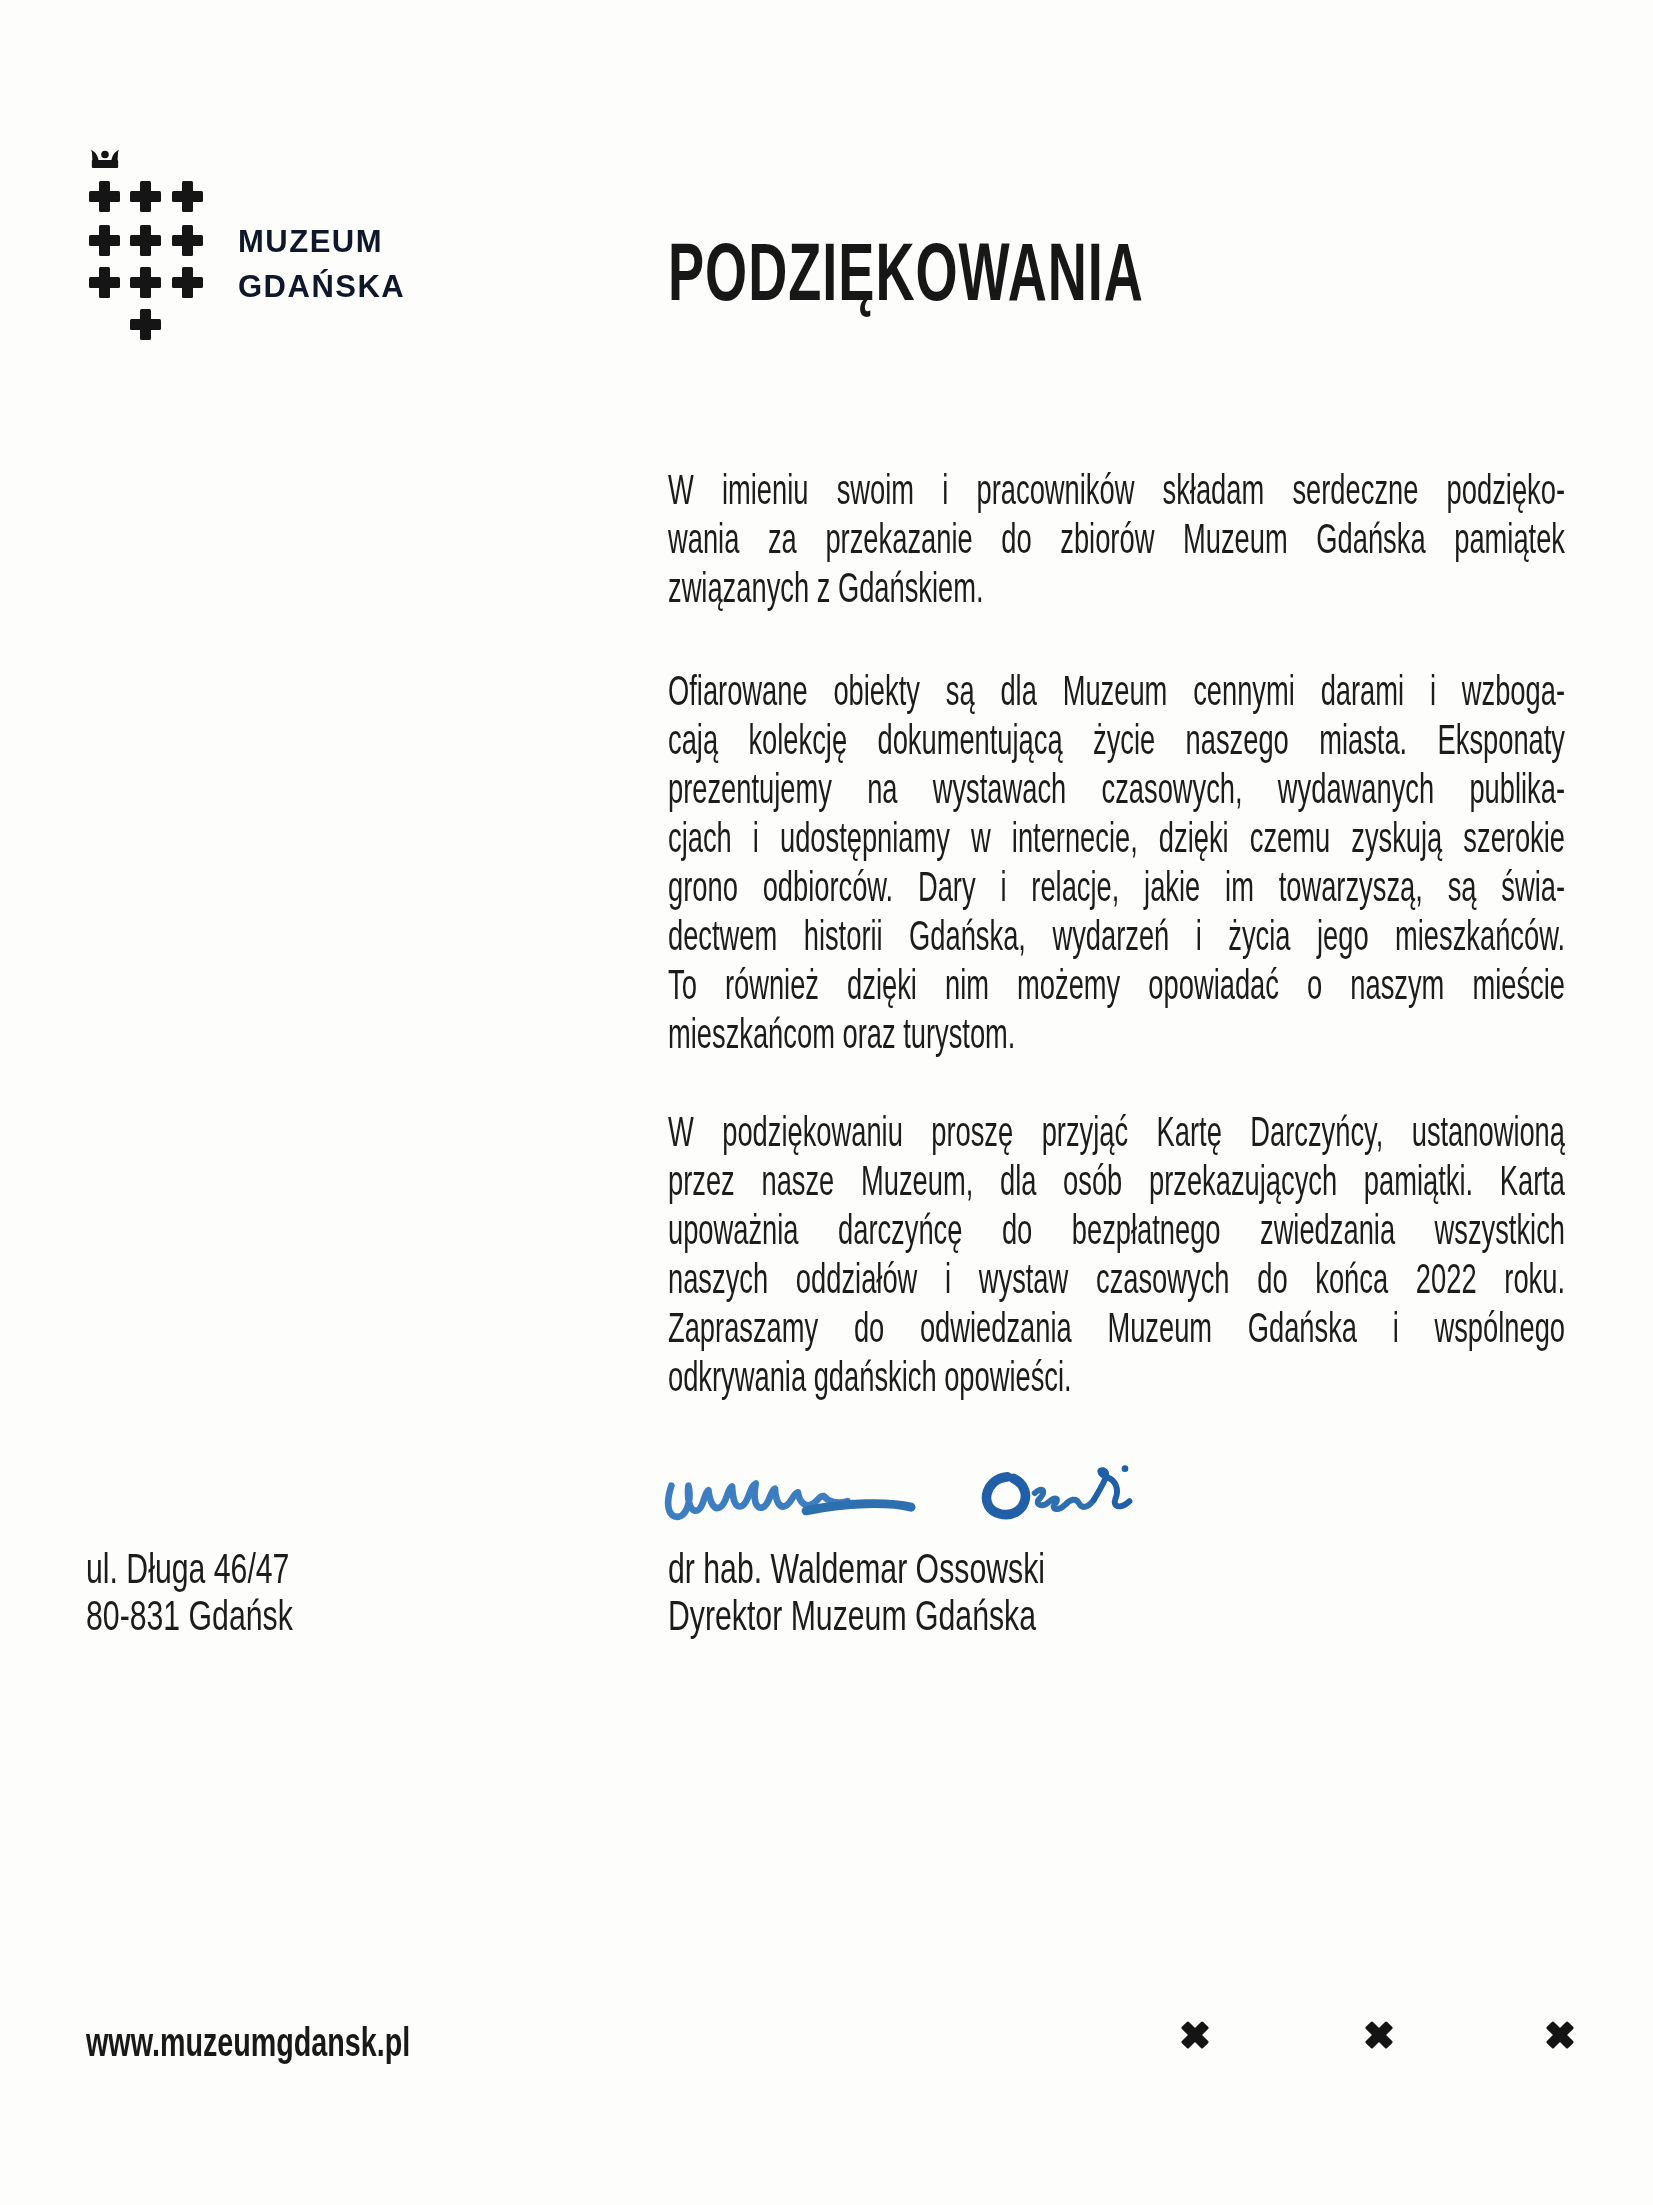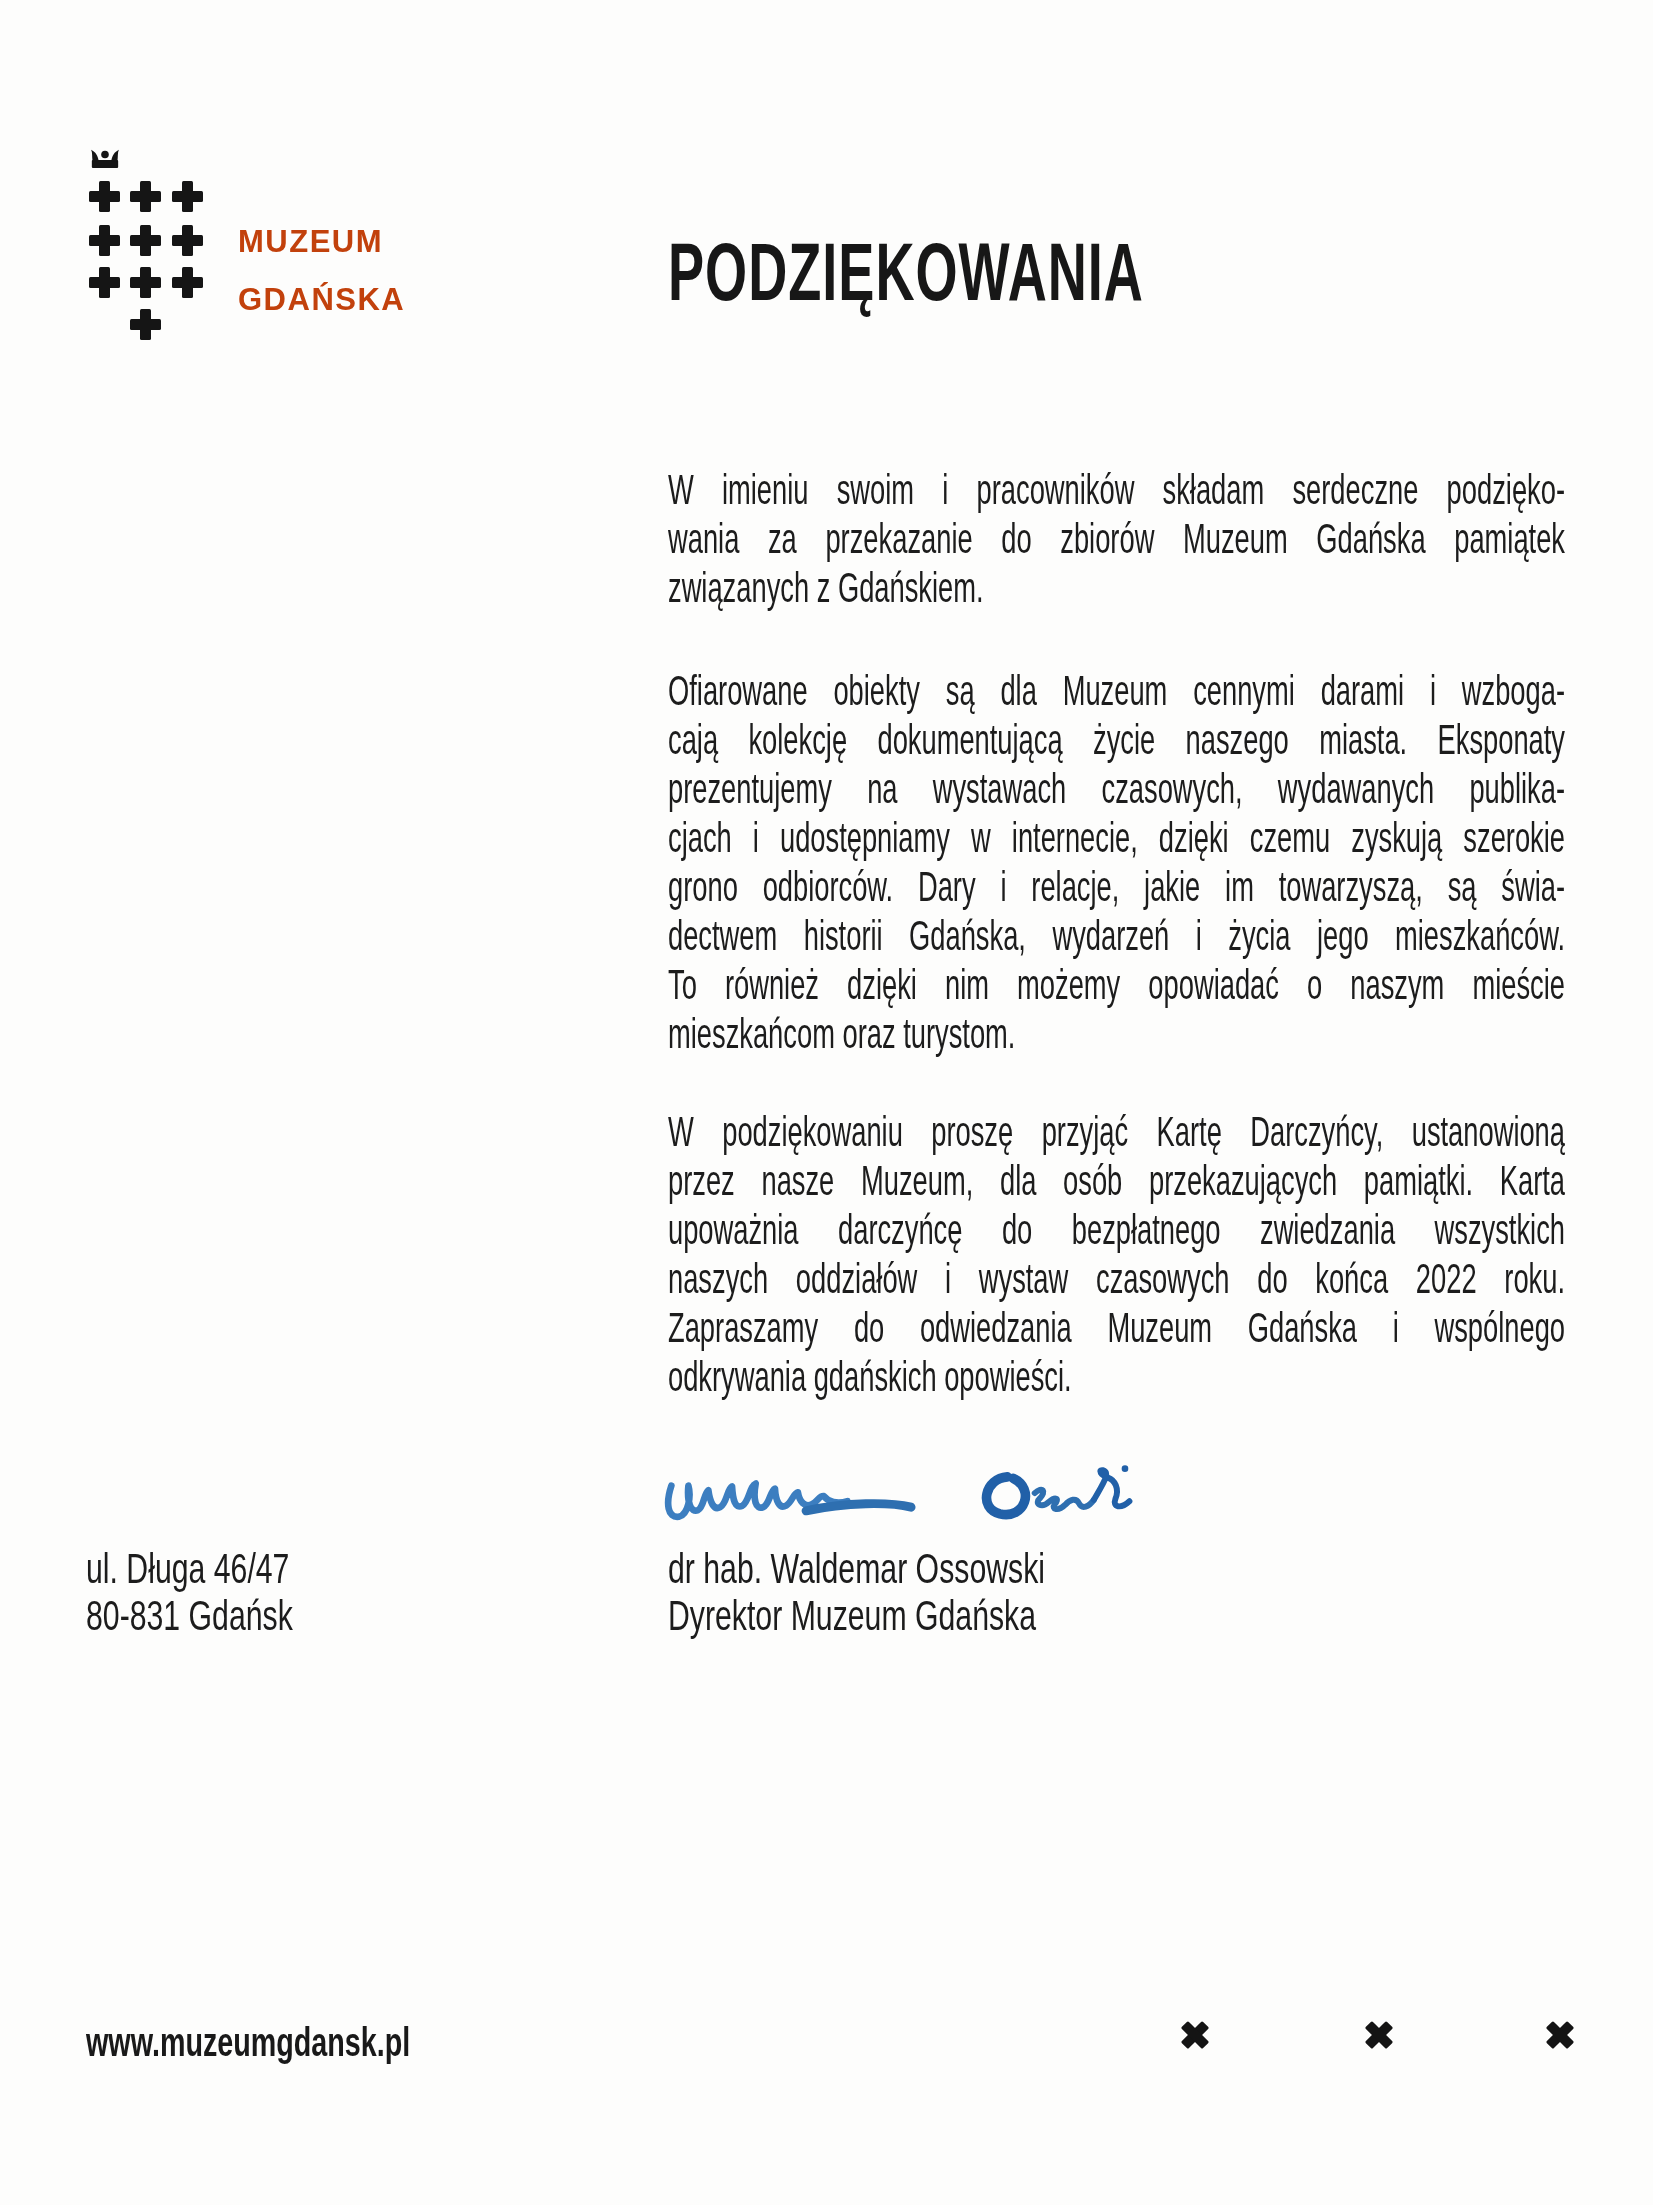--- a/index.html
+++ b/index.html
@@ -10,23 +10,23 @@
     font-family:"Liberation Sans",sans-serif;
     color:#1b1b1b;
     overflow:hidden;
   }
   
   .logo{position:absolute;left:0;top:0;width:518px;height:385px;}
   .crown{position:absolute;left:90px;top:149px;}
   .cross{position:absolute;width:31px;height:31px;}
   .cross::before{content:"";position:absolute;left:10.4px;top:0;width:10.4px;height:31px;background:#151515;border-radius:1.5px;}
   .cross::after{content:"";position:absolute;left:0;top:10.4px;width:31px;height:10.4px;background:#151515;border-radius:1.5px;}
-  .logoname{position:absolute;left:238px;font-size:31px;font-weight:700;letter-spacing:1.5px;color:#c2410c;white-space:nowrap;}
+  .logoname{position:absolute;left:238px;font-size:31px;font-weight:700;letter-spacing:1.5px;color:#0f172a;white-space:nowrap;}
   .logoname.l1{top:224px;}
-  .logoname.l2{top:282px;}
+  .logoname.l2{top:269px;}
   
   .title{
     position:absolute;left:668px;top:231px;margin:0;
     font-size:82px;line-height:82px;font-weight:700;letter-spacing:1.5px;
     color:#171717;white-space:nowrap;
     transform:scaleX(0.66);transform-origin:0 0;
   }
   
   .para{
     position:absolute;left:668px;width:1380px;

